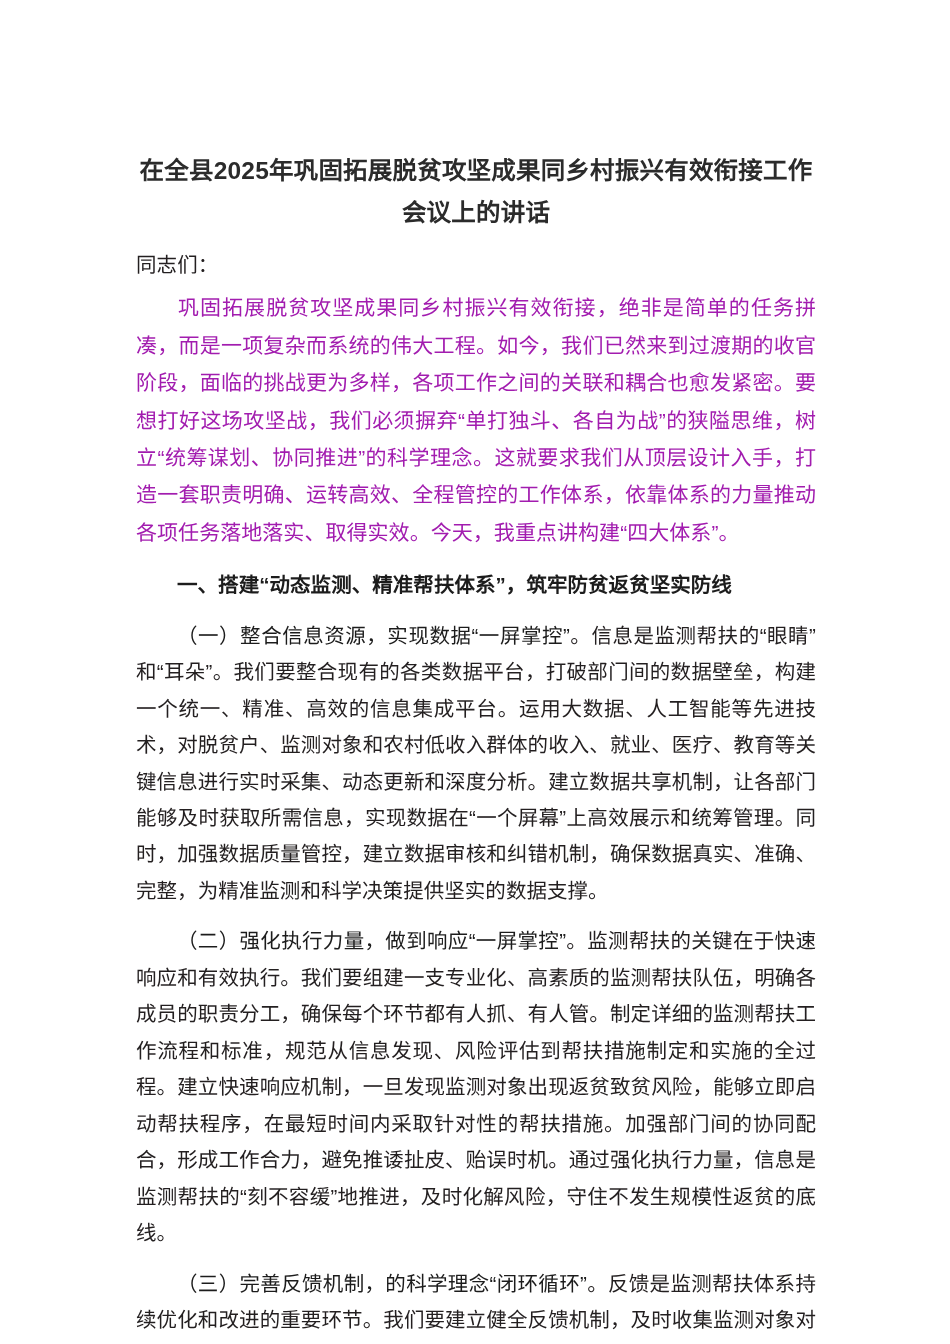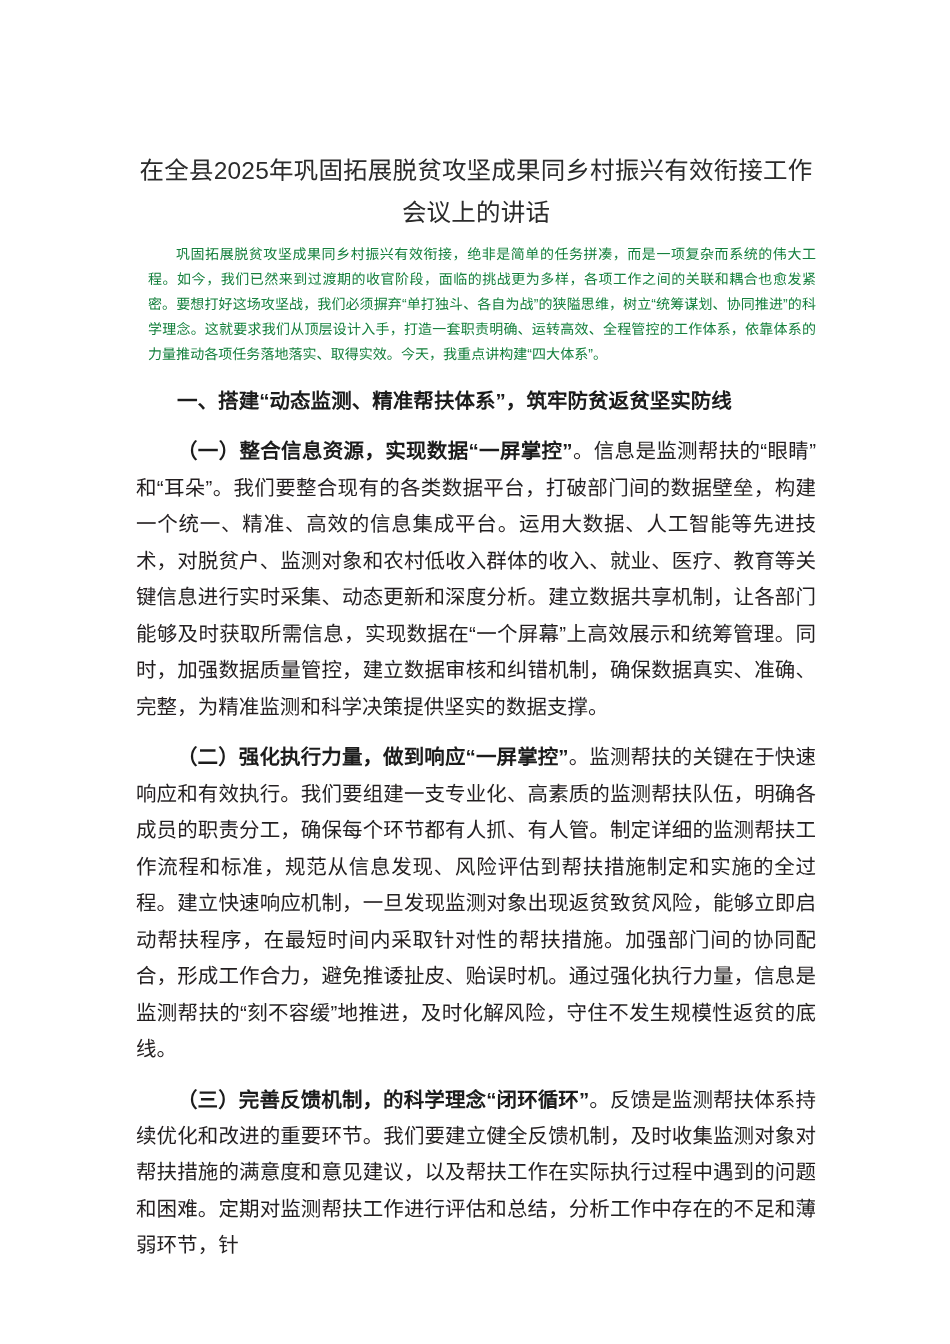--- a/index.html
+++ b/index.html
@@ -20,45 +20,45 @@
     position: relative;
     width: 950px;
     height: 1344px;
     background: #ffffff;
     box-sizing: border-box;
     padding: 150px 134px 0 136px;
   }
 
   .doc-title {
     font-size: 24.5px;
-    font-weight: normal;
+    font-weight: bold;
     text-align: center;
     line-height: 1.72;
     letter-spacing: 0.2px;
     margin: 0 0 6px 0;
     color: #2b2b2b;
   }
 
   .salutation {
     font-size: 20.5px;
     line-height: 1.62;
     margin: 14px 0 0 0;
     letter-spacing: 0.1px;
     color: #231f20;
   }
 
   p.body-para {
-    font-size: 14px;
+    font-size: 21px;
     line-height: 1.78;
-    margin: 8px 0 0 12px;
+    margin: 8px 0 0 0;
     text-align: justify;
     text-justify: inter-ideograph;
     text-indent: 2em;
     letter-spacing: 0.05px;
-    color: #15803d;
+    color: #a21caf;
   }
 
   p.section-heading {
     font-size: 20.5px;
     font-weight: bold;
     line-height: 1.78;
     margin: 16px 0 10px 0;
     text-indent: 2em;
     letter-spacing: 0.05px;
     color: #1c1c1c;
@@ -69,31 +69,32 @@
     line-height: 1.78;
     margin: 14px 0 0 0;
     text-align: justify;
     text-justify: inter-ideograph;
     text-indent: 2em;
     letter-spacing: 0.05px;
     color: #231f20;
   }
 
   p.sub-para .lead {
-    font-weight: bold;
+    font-weight: normal;
     color: #1c1c1c;
   }
 </style>
 </head>
 <body>
 
 <div class="page">
 
   <h1 class="doc-title">在全县2025年巩固拓展脱贫攻坚成果同乡村振兴有效衔接工作会议上的讲话</h1>
 
+  <div class="salutation">同志们：</div>
 
   <p class="body-para">巩固拓展脱贫攻坚成果同乡村振兴有效衔接，绝非是简单的任务拼凑，而是一项复杂而系统的伟大工程。如今，我们已然来到过渡期的收官阶段，面临的挑战更为多样，各项工作之间的关联和耦合也愈发紧密。要想打好这场攻坚战，我们必须摒弃“单打独斗、各自为战”的狭隘思维，树立“统筹谋划、协同推进”的科学理念。这就要求我们从顶层设计入手，打造一套职责明确、运转高效、全程管控的工作体系，依靠体系的力量推动各项任务落地落实、取得实效。今天，我重点讲构建“四大体系”。</p>
 
   <p class="section-heading">一、搭建“动态监测、精准帮扶体系”，筑牢防贫返贫坚实防线</p>
 
   <p class="sub-para">
     <span class="lead">（一）整合信息资源，实现数据“一屏掌控”</span><span>。信息是监测帮扶的“眼睛”和“耳朵”。我们要整合现有的各类数据平台，打破部门间的数据壁垒，构建一个统一、精准、高效的信息集成平台。运用大数据、人工智能等先进技术，对脱贫户、监测对象和农村低收入群体的收入、就业、医疗、教育等关键信息进行实时采集、动态更新和深度分析。建立数据共享机制，让各部门能够及时获取所需信息，实现数据在“一个屏幕”上高效展示和统筹管理。同时，加强数据质量管控，建立数据审核和纠错机制，确保数据真实、准确、完整，为精准监测和科学决策提供坚实的数据支撑。</span>
   </p>
 
   <p class="sub-para">

